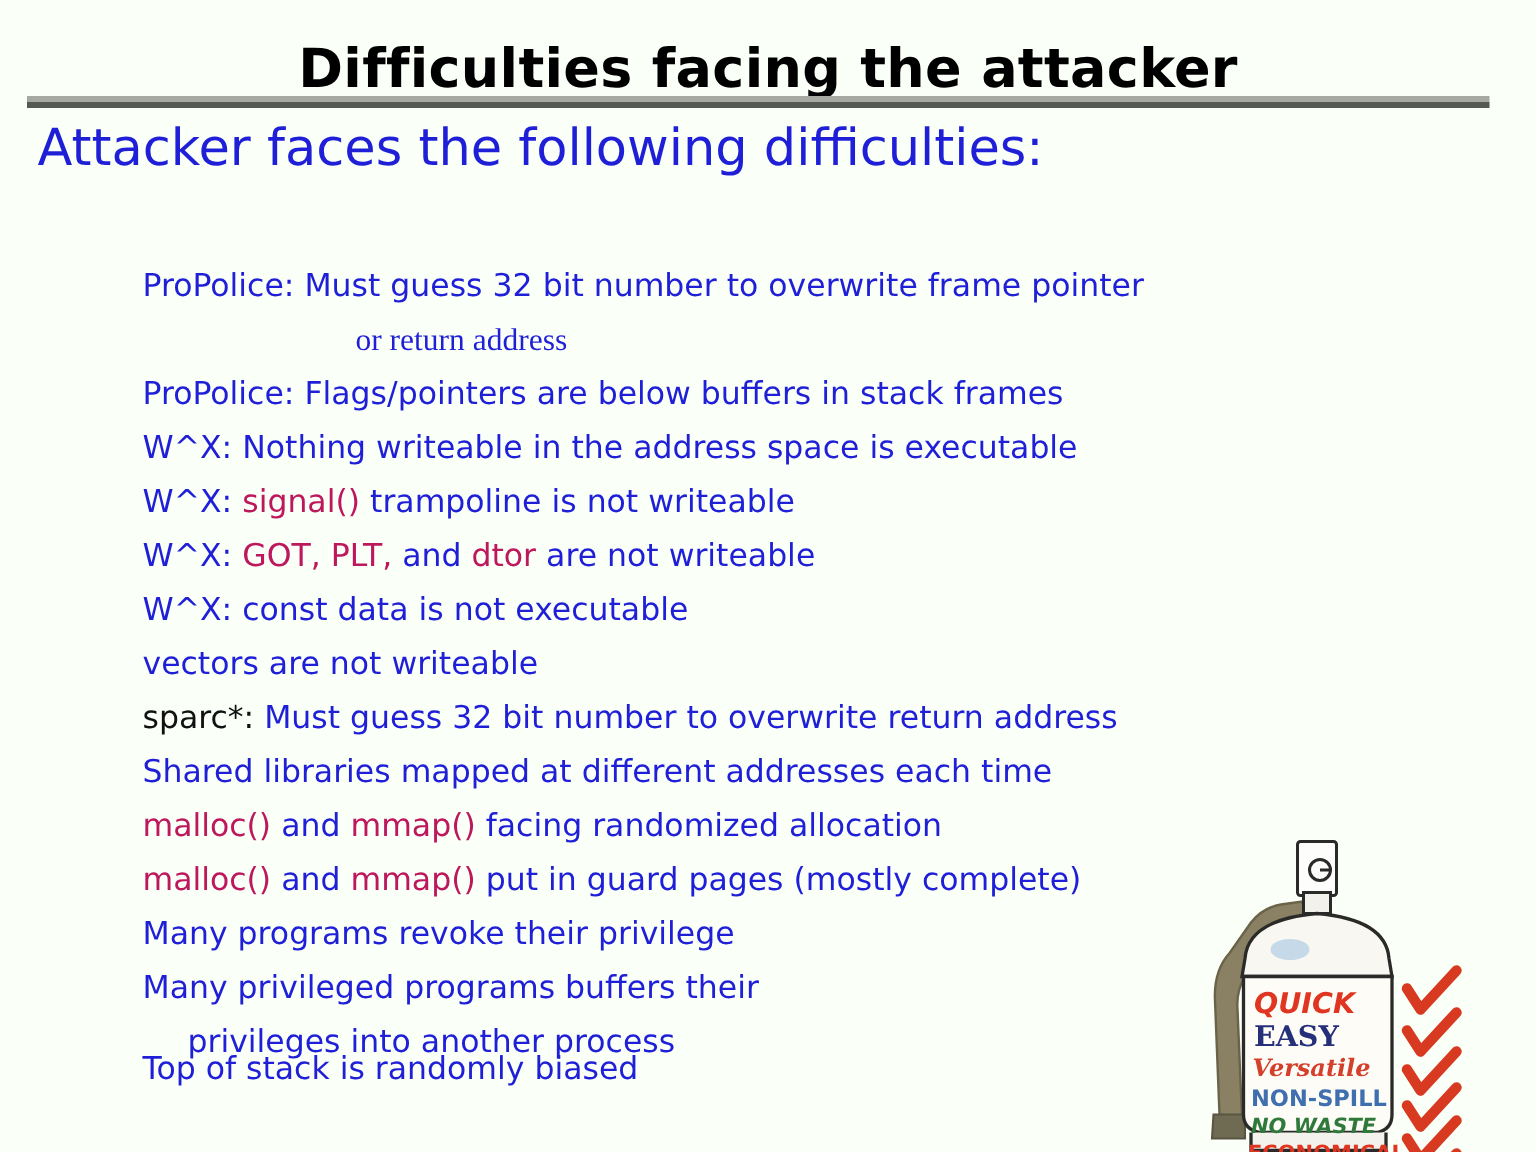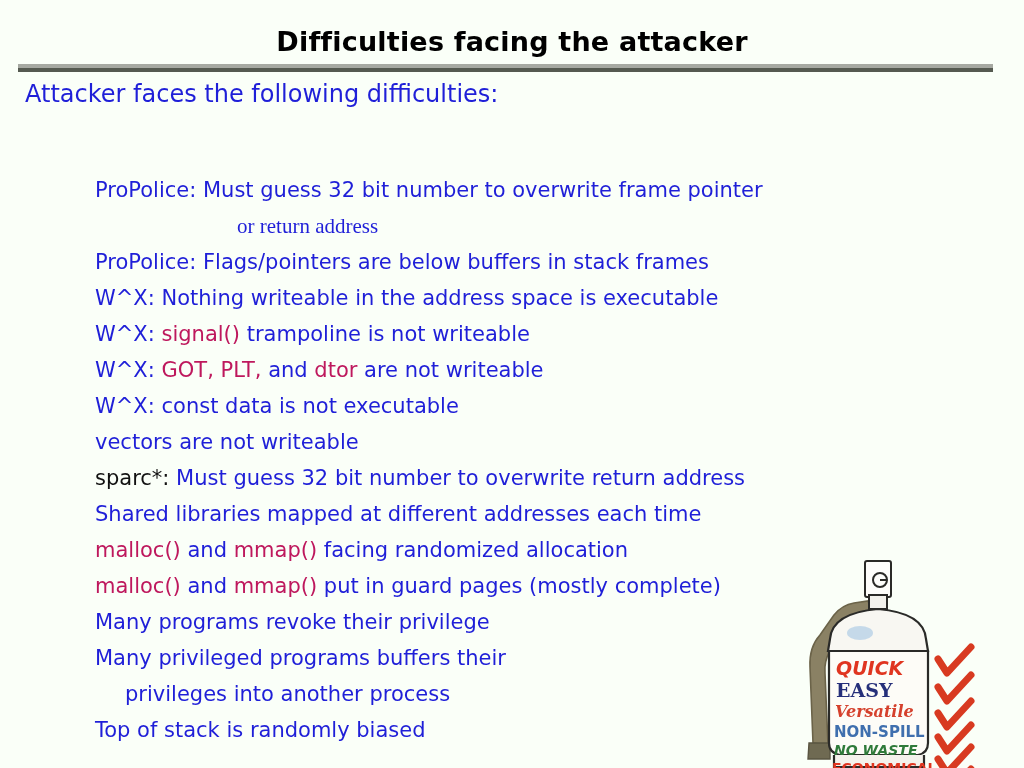--- a/index.html
+++ b/index.html
@@ -17,21 +17,21 @@
 
   
   #slide-title {
     position: absolute;
     top: 26px;
     left: 0;
     width: 1024px;
     text-align: center;
     font-family: "DejaVu Sans", sans-serif;
     font-weight: bold;
-    font-size: 27px;
+    font-size: 36px;
     letter-spacing: 0.2px;
     color: #000000;
     white-space: nowrap;
   }
 
   
   #title-rule {
     position: absolute;
     top: 64px;
     left: 18px;
@@ -57,21 +57,21 @@
   #body-text {
     position: absolute;
     top: 82px;
     left: 0;
     width: 1024px;
   }
   .lead-line {
     position: absolute;
     left: 25px;
     top: 0;
-    font-size: 24px;
+    font-size: 34px;
     color: #1f1fd8;
     white-space: nowrap;
     line-height: 1;
   }
   #bullet-list {
     position: absolute;
     top: 46px;
     left: 0;
     width: 1024px;
   }
@@ -123,21 +123,21 @@
       <div class="bullet-line" style="top: 232px; text-align: center;"><span class="seg-blue">W^X: </span><span class="seg-green">GOT, PLT,</span><span class="seg-blue"> and </span><span class="seg-green">dtor</span><span class="seg-blue"> are not writeable</span></div>
       <div class="bullet-line" style="top: 268px;"><span class="seg-blue">W^X: const data is not executable</span></div>
       <div class="bullet-line" style="top: 304px;"><span class="seg-blue">vectors are not writeable</span></div>
       <div class="bullet-line" style="top: 340px;"><span class="seg-black">sparc*:</span><span class="seg-blue"> Must guess 32 bit number to overwrite return address</span></div>
       <div class="bullet-line" style="top: 376px;"><span class="seg-blue">Shared libraries mapped at different addresses each time</span></div>
       <div class="bullet-line" style="top: 412px;"><span class="seg-green">malloc()</span><span class="seg-blue"> and </span><span class="seg-green">mmap()</span><span class="seg-blue"> facing randomized allocation</span></div>
       <div class="bullet-line" style="top: 448px;"><span class="seg-green">malloc()</span><span class="seg-blue"> and </span><span class="seg-green">mmap()</span><span class="seg-blue"> put in guard pages (mostly complete)</span></div>
       <div class="bullet-line" style="top: 484px;"><span class="seg-blue">Many programs revoke their privilege</span></div>
       <div class="bullet-line" style="top: 520px;"><span class="seg-blue">Many privileged programs buffers their</span></div>
       <div class="bullet-line indent-2" style="top: 556px;"><span class="seg-blue">privileges into another process</span></div>
-      <div class="bullet-line" style="top: 592px;"><span class="seg-blue">Top of stack is randomly biased</span></div>
+      <div class="bullet-line" style="top: 574px;"><span class="seg-blue">Top of stack is randomly biased</span></div>
     </div>
 </div>
 
 <div id="spray-can-image">
   <svg width="252" height="230" viewBox="0 0 252 230" xmlns="http://www.w3.org/2000/svg">
 
     <path d="M41 196 L38 120 Q37 100 48 88 L62 68 Q70 58 82 56 L96 54 L100 66 L86 70 Q78 73 72 82 L58 104 Q52 114 53 126 L56 198 Z" fill="#8a8164" stroke="#6b6349" stroke-width="1.6"></path>
     <path d="M37 196 L58 196 L58 212 L36 212 Z" fill="#6f6a52" stroke="#5a5542" stroke-width="1.4"></path>
 
     <rect x="93" y="14" width="26" height="36" rx="2" fill="#fdfdfb" stroke="#2a2a28" stroke-width="2"></rect>

